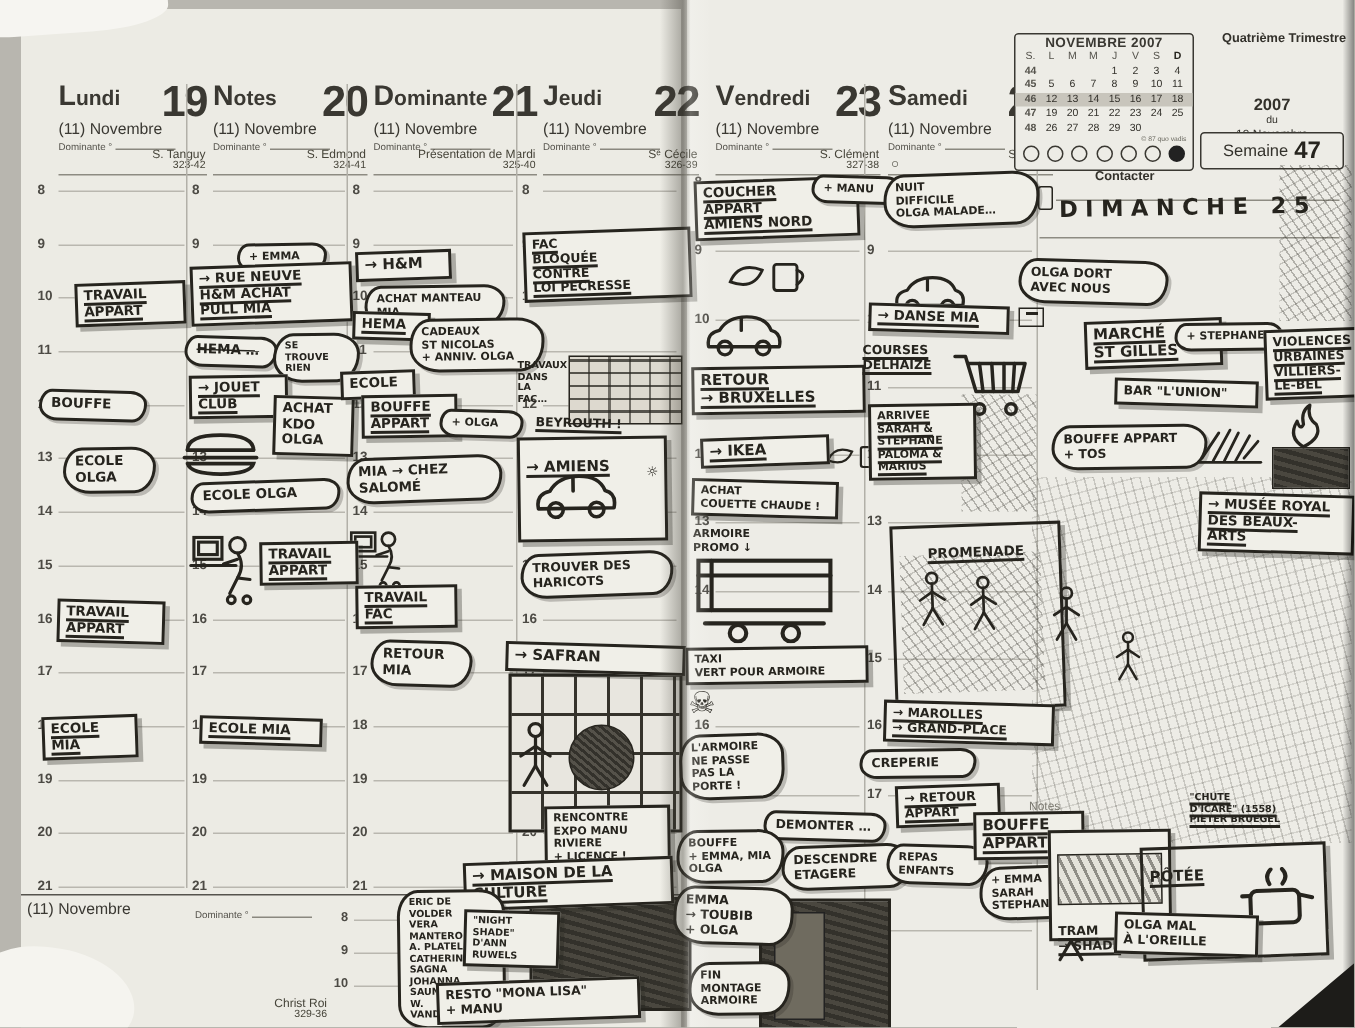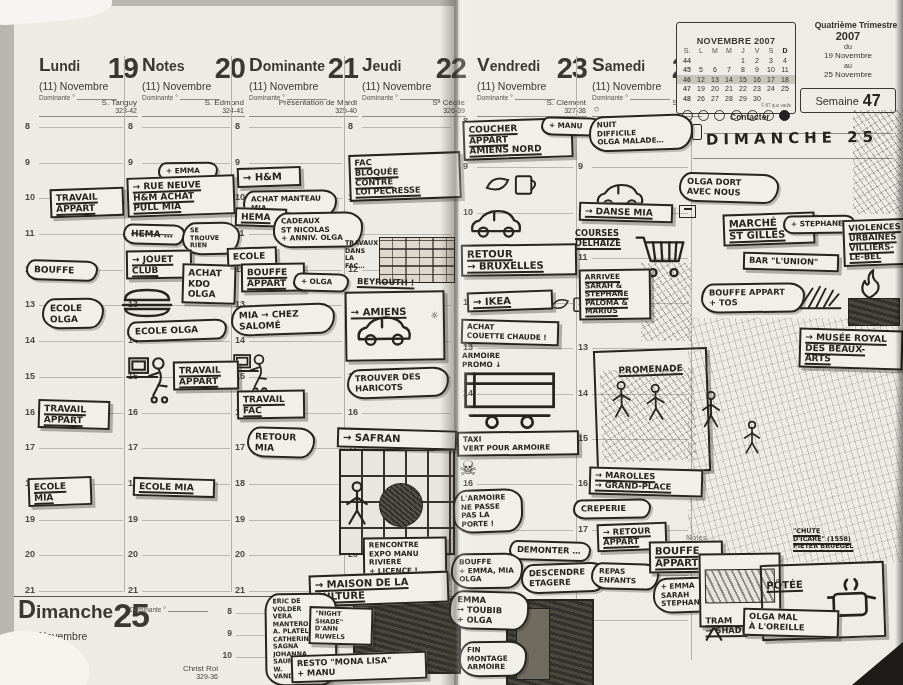--- a/index.html
+++ b/index.html
@@ -42,34 +42,34 @@
   .sunh .dh-month{font-size:10.5px;}
   .sun-dom{position:absolute;left:112px;top:6px;font-size:6.5px;color:#55534c;}
   .sun-rail{position:absolute;left:218px;top:606px;width:234px;z-index:1;}
   .srow{position:relative;height:21.8px;}
   .srow .n{position:absolute;left:0;top:0;width:14px;text-align:right;font-size:8.5px;font-weight:bold;color:#4c4a44;}
   .srow .sl{position:absolute;left:18px;right:2px;top:7px;border-top:1px solid #b9b7af;}
   .lone-hour{position:absolute;font-size:8.5px;font-weight:bold;color:#4c4a44;z-index:1;}
 
   
   .cal{position:absolute;left:676px;top:22px;width:118px;height:90px;border:1.5px solid #3a3832;border-radius:3px;background:#edece6;z-index:2;color:#3a3832;}
-  .cal-title{text-align:center;font-weight:bold;font-size:9px;margin-top:13px;letter-spacing:.3px;}
+  .cal-title{text-align:center;font-weight:bold;font-size:9px;margin-top:0;letter-spacing:.3px;}
   .cal-head,.cal-row{display:flex;padding:0 3px;}
   .cal-head span,.cal-row span{flex:1;text-align:center;font-size:7px;line-height:9.5px;color:#55534c;}
   .cal-head span:last-child{font-weight:bold;color:#26241e;}
   .cal-row span{color:#33312b;}
   .cal-row .cal-w{font-weight:bold;color:#55534c;}
   .cal-row.shaded{background:#c8c5bc;}
   .cal-copy{font-size:4.5px;text-align:right;padding-right:4px;color:#6a685f;line-height:6px;}
   .cal-marks{display:flex;justify-content:space-evenly;margin-top:1px;}
   .mark{width:9px;height:9px;border:1px solid #3a3832;border-radius:50%;font-size:6px;line-height:9px;text-align:center;color:#3a3832;}
   .mark.filled{background:#222;color:#fff;border-color:#222;}
   .trim{position:absolute;left:797px;top:20px;width:102px;text-align:center;color:#33312b;z-index:2;}
   .trim .t1{font-weight:bold;font-size:8.5px;padding-left:16px;}
-  .trim .t2{font-weight:bold;font-size:11px;}
+  .trim .t2{font-weight:bold;font-size:11px;margin-top:34px;}
   .trim .t3{font-size:7px;line-height:9px;}
   .trim .t4{font-size:8px;line-height:10px;}
   .weekbox{position:absolute;left:800px;top:88px;width:94px;height:23px;border:1.5px solid #3a3832;border-radius:3px;z-index:2;display:flex;align-items:center;justify-content:center;gap:4px;background:#edece6;}
   .weekbox .wl{font-size:11px;color:#33312b;}
   .weekbox .wn{font-size:16px;font-weight:bold;color:#26241e;}
   .contact-label{position:absolute;left:730px;top:112px;font-size:8.5px;font-weight:bold;color:#33312b;z-index:1;}
   .cline{position:absolute;height:1px;background:#8d8b82;z-index:1;}
   .notes-label{position:absolute;left:686px;top:533px;font-size:8px;color:#7d7b72;z-index:1;}
   .phone-doodle{position:absolute;left:692px;top:124px;width:8px;height:14px;border:1.5px solid #26241e;border-radius:2px;z-index:2;}
   .printer-doodle{position:absolute;left:679px;top:205px;width:15px;height:11px;border:1.5px solid #26241e;z-index:2;}
@@ -480,24 +480,20 @@
         <span class="hl"></span>
       </div>
       <div class="hrow">
         <span class="hn">21</span>
         <span class="hl"></span>
       </div>
     </div>
 
   <div class="sun-strip-line"></div>
   <div class="sunh">
-    <div class="dh-top" style="width:118px">
-        <span class="dh-name">Dimanche</span>
-        <span class="dh-num">25</span>
-      </div>
     <div class="dh-month">(11) Novembre</div>
     <span class="sun-dom"><span>Dominante °</span><span class="dom-line"></span></span>
     <div class="dh-saint" style="right:14px"><span class="s-name">Christ Roi</span><span class="s-ref">329-36</span></div>
   </div>
   <div class="sun-rail">
       <div class="srow">
         <span class="n">8</span>
         <span class="sl"></span>
       </div>
       <div class="srow">

